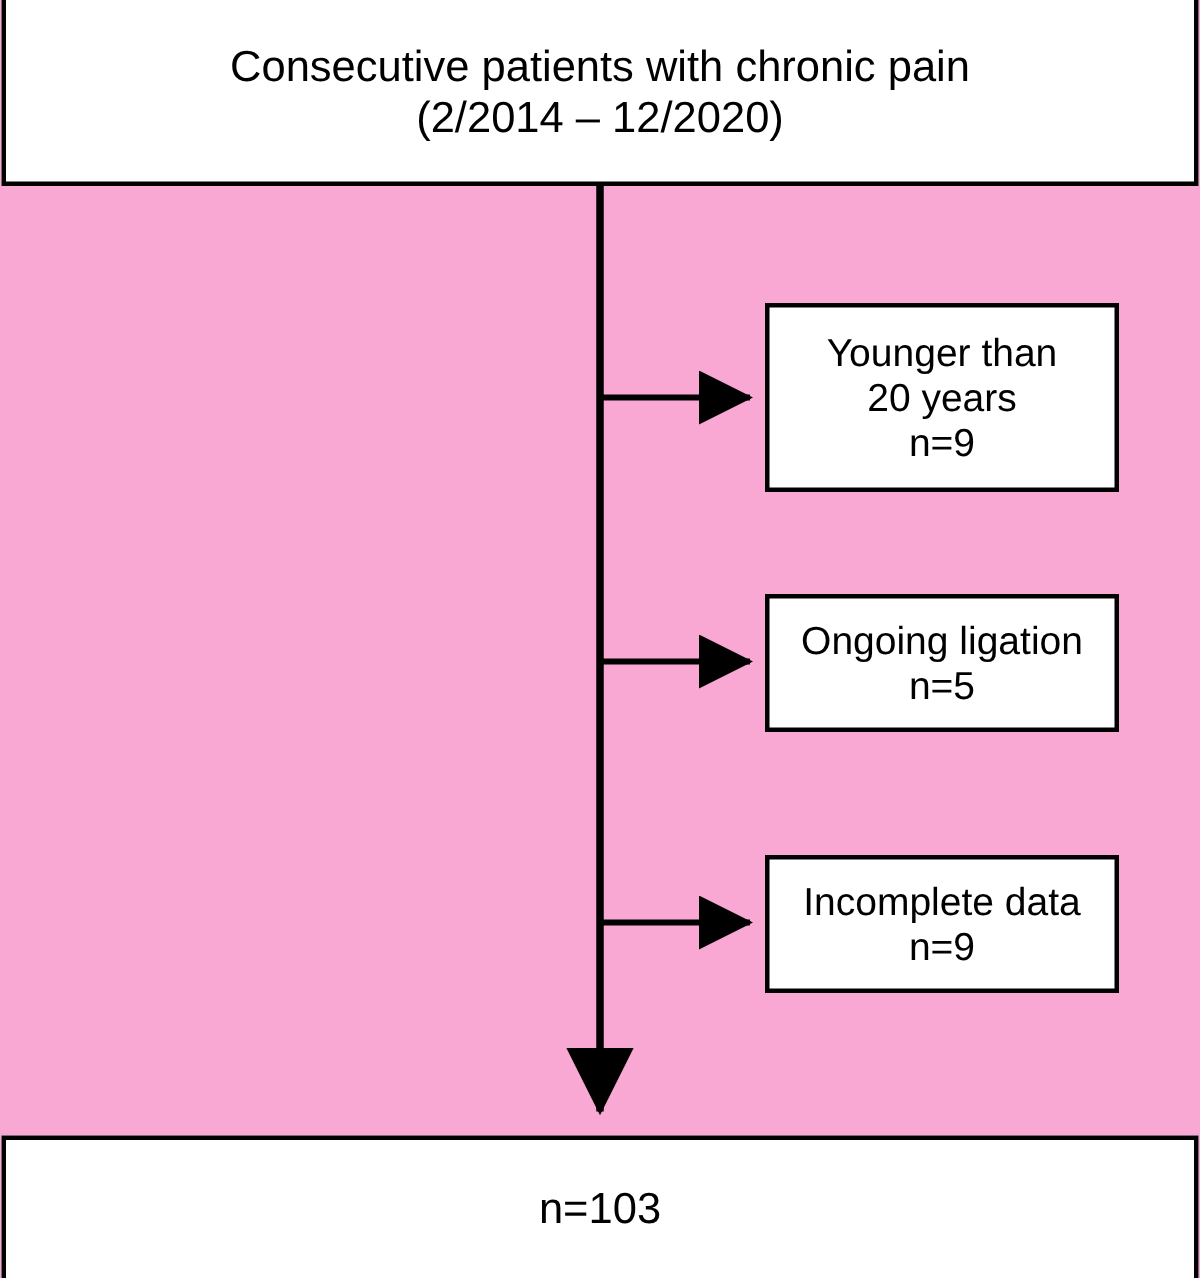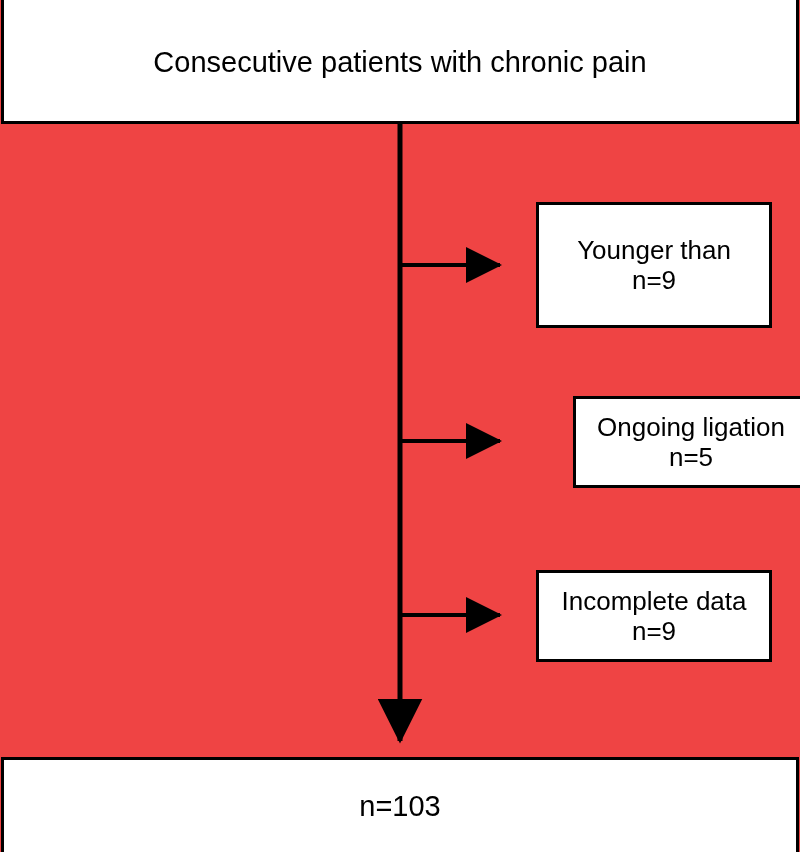--- a/index.html
+++ b/index.html
@@ -8,21 +8,21 @@
     background: #ffffff;
   }
   body {
     font-family: "Liberation Sans", sans-serif;
     color: #000000;
   }
   #flowchart {
     position: relative;
     width: 800px;
     height: 852px;
-    background: #ef4444;
+    background: #f9a8d4;
     overflow: hidden;
   }
   .node-box {
     position: absolute;
     box-sizing: border-box;
     border: 3px solid #000000;
     background: #ffffff;
     display: flex;
     flex-direction: column;
     align-items: center;
@@ -49,26 +49,26 @@
   #box-study {
     left: 1px;
     top: 757px;
     width: 798px;
     height: 99px;
     font-size: 29px;
   }
 
   
   .excl-box {
-    left: 536px;
+    left: 510px;
     width: 236px;
     font-size: 26px;
   }
   #box-excl-0 { top: 202px; height: 126px; }
-  #box-excl-1 { top: 396px; height: 92px; margin-left: 37px; }
+  #box-excl-1 { top: 396px; height: 92px; }
   #box-excl-2 { top: 570px; height: 92px; }
 
   
   #connectors {
     position: absolute;
     left: 0;
     top: 0;
     width: 800px;
     height: 852px;
     pointer-events: none;
@@ -93,24 +93,26 @@
 
     <line x1="400" y1="265" x2="500" y2="265" stroke="#000000" stroke-width="4" marker-end="url(#arrowhead-right)"></line>
 
     <line x1="400" y1="441" x2="500" y2="441" stroke="#000000" stroke-width="4" marker-end="url(#arrowhead-right)"></line>
 
     <line x1="400" y1="615" x2="500" y2="615" stroke="#000000" stroke-width="4" marker-end="url(#arrowhead-right)"></line>
   </svg>
 
   <div class="node-box" id="box-source">
     <span class="node-line">Consecutive patients with chronic pain</span>
+    <span class="node-line">(2/2014 – 12/2020)</span>
   </div>
 
   <div class="node-box excl-box" id="box-excl-0">
     <span class="node-line">Younger than</span>
+    <span class="node-line">20 years</span>
     <span class="node-line">n=9</span>
   </div>
 
   <div class="node-box excl-box" id="box-excl-1">
     <span class="node-line">Ongoing ligation</span>
     <span class="node-line">n=5</span>
   </div>
 
   <div class="node-box excl-box" id="box-excl-2">
     <span class="node-line">Incomplete data</span>

